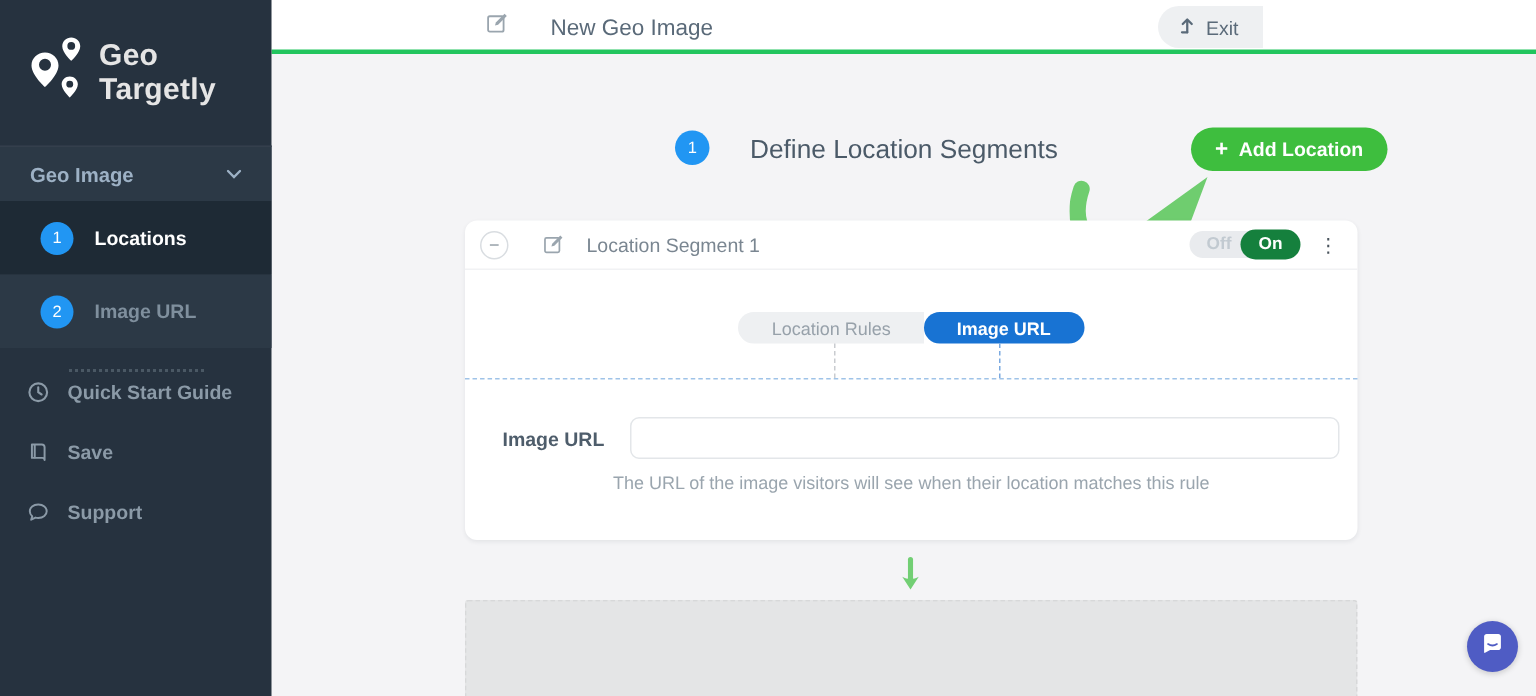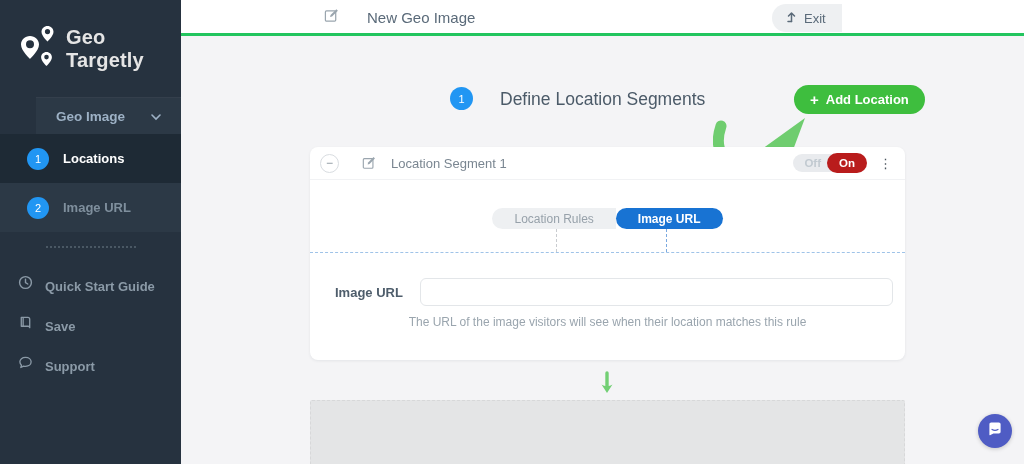--- a/index.html
+++ b/index.html
@@ -6,31 +6,31 @@
   html,body { width:1024px; height:464px; overflow:hidden;
     font-family:"Liberation Sans", sans-serif; background:#f4f4f6; }
 
   
   .sidebar { position:absolute; left:0; top:0; width:181px; height:464px;
     background:#26323f; z-index:5; }
   .logo-block { height:97px; display:flex; align-items:center; padding-left:18px; gap:8px; }
   .logo-text { color:#e5e5e5; font-size:20px; font-weight:bold; letter-spacing:.2px; }
   .side-band { height:37px; background:#2c3946; display:flex; align-items:center;
     justify-content:space-between; padding:0 20px; border-top:1px solid #38ova;
-    border-top:1px solid #343f4c;margin-left:36px; }
+    border-top:1px solid #343f4c; }
   .side-band-label { color:#9db1c5; font-size:13.5px; font-weight:bold; }
   .side-step { height:49px; display:flex; align-items:center; gap:14px; padding-left:27px;
     background:#2c3946; }
   .side-step.active { background:#1e2a35; }
   .step-circle { width:22px; height:22px; border-radius:50%; background:#2196f3; color:#fff;
     font-size:11px; display:flex; align-items:center; justify-content:center; flex:0 0 22px; }
   .side-step .step-label { color:#7f8f9d; font-size:13px; font-weight:bold; }
   .side-step.active .step-label { color:#fff; }
   .side-divider { border-top:2px dotted #4a5864; width:90px; margin:14px auto 6px auto; }
-  .side-link { height:40px; display:flex; align-items:flex-end; gap:12px; padding-left:18px;
+  .side-link { height:40px; display:flex; align-items:flex-start; gap:12px; padding-left:18px;
     cursor:pointer; }
   .side-link .link-label { color:#8b9aa7; font-size:13px; font-weight:bold; }
   .side-link svg { flex:0 0 15px; }
   .ip-btn { position:absolute; left:20px; bottom:5px; width:142px; height:24px;
     background:#3ebe3e; border:none; border-radius:12px; color:#fff; font-size:11px;
     font-weight:bold; display:flex; align-items:center; justify-content:center; gap:6px;
     cursor:pointer; font-family:inherit; }
 
   
   .main { position:absolute; left:181px; top:0; width:843px; height:464px; }
@@ -65,21 +65,21 @@
     border-bottom:1px solid #f1f2f4; }
   .collapse-btn { width:19px; height:19px; border-radius:50%; background:#fff;
     border:1px solid #d9dde1; color:#8a959e; font-size:12px; line-height:16px;
     display:flex; align-items:center; justify-content:center; cursor:pointer; }
   .card-edit { margin-left:23px; display:flex; }
   .card-title { margin-left:15px; color:#7a8691; font-size:13px; }
   .card-header-right { margin-left:auto; display:flex; align-items:center; gap:9px; }
   .toggle { display:flex; align-items:center; }
   .toggle-off { background:#e9ebee; color:#c2cad1; font-size:11.5px; font-weight:bold;
     padding:3px 13px 3px 11px; border-radius:11px 0 0 11px; cursor:pointer; }
-  .toggle-on { background:#b91c1c; color:#fff; font-size:11.5px; font-weight:bold;
+  .toggle-on { background:#15803d; color:#fff; font-size:11.5px; font-weight:bold;
     padding:4px 12px; border-radius:11px; margin-left:-7px; cursor:pointer; }
   .kebab { color:#4a545d; font-size:13px; letter-spacing:0; cursor:pointer;
     padding:0 3px; line-height:1; }
 
   .tabs { position:absolute; left:0; right:0; top:61px; display:flex; justify-content:center; }
   .tab { height:21px; display:flex; align-items:center; padding:0 22px; font-size:12px;
     cursor:pointer; }
   .tab.inactive { background:#eef0f2; color:#97a1aa; border-radius:11px 0 0 11px; }
   .tab.active { background:#1873d3; color:#fff; font-weight:bold; border-radius:11px; }
   .conn-v { position:absolute; top:82px; width:0; height:23px; }

